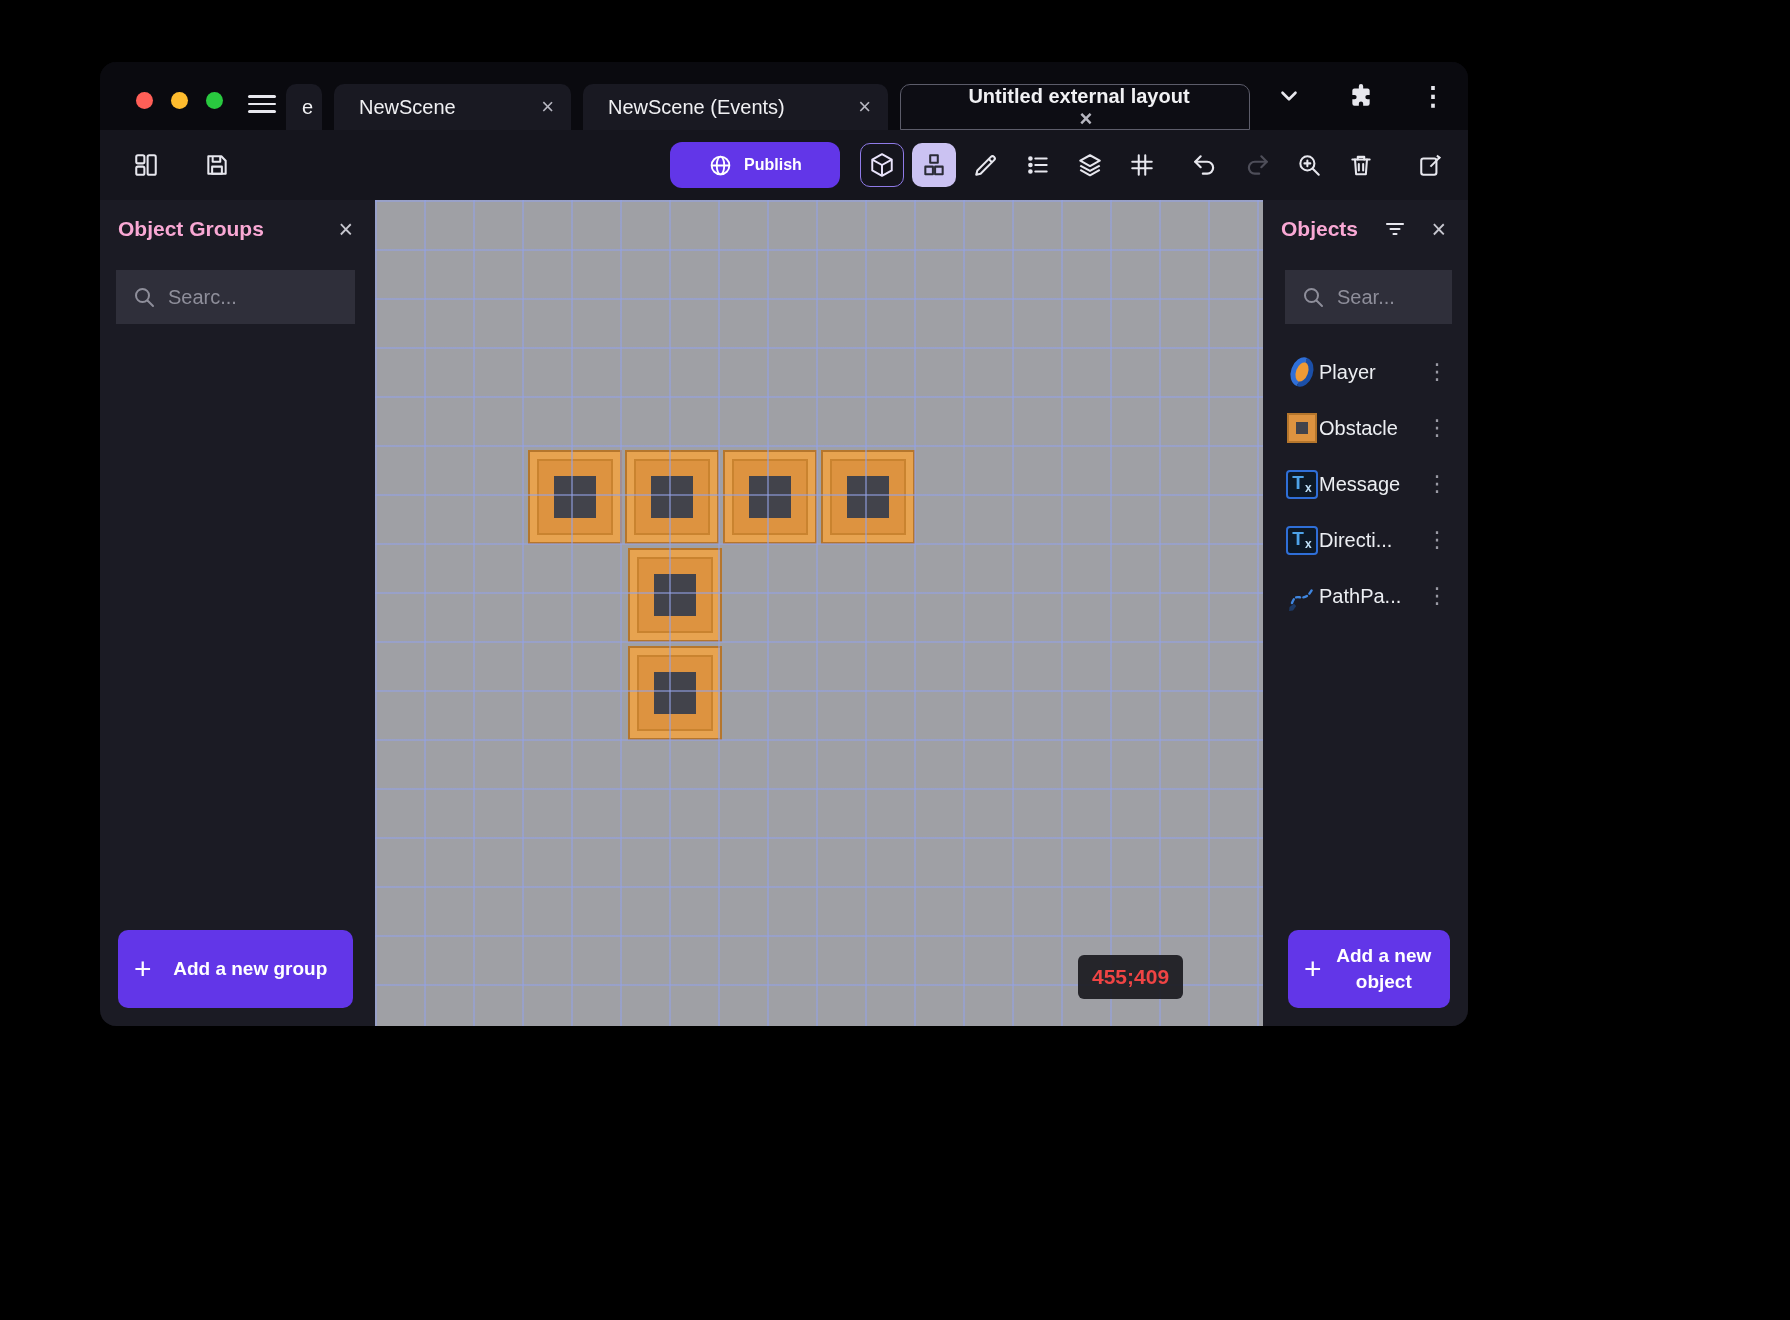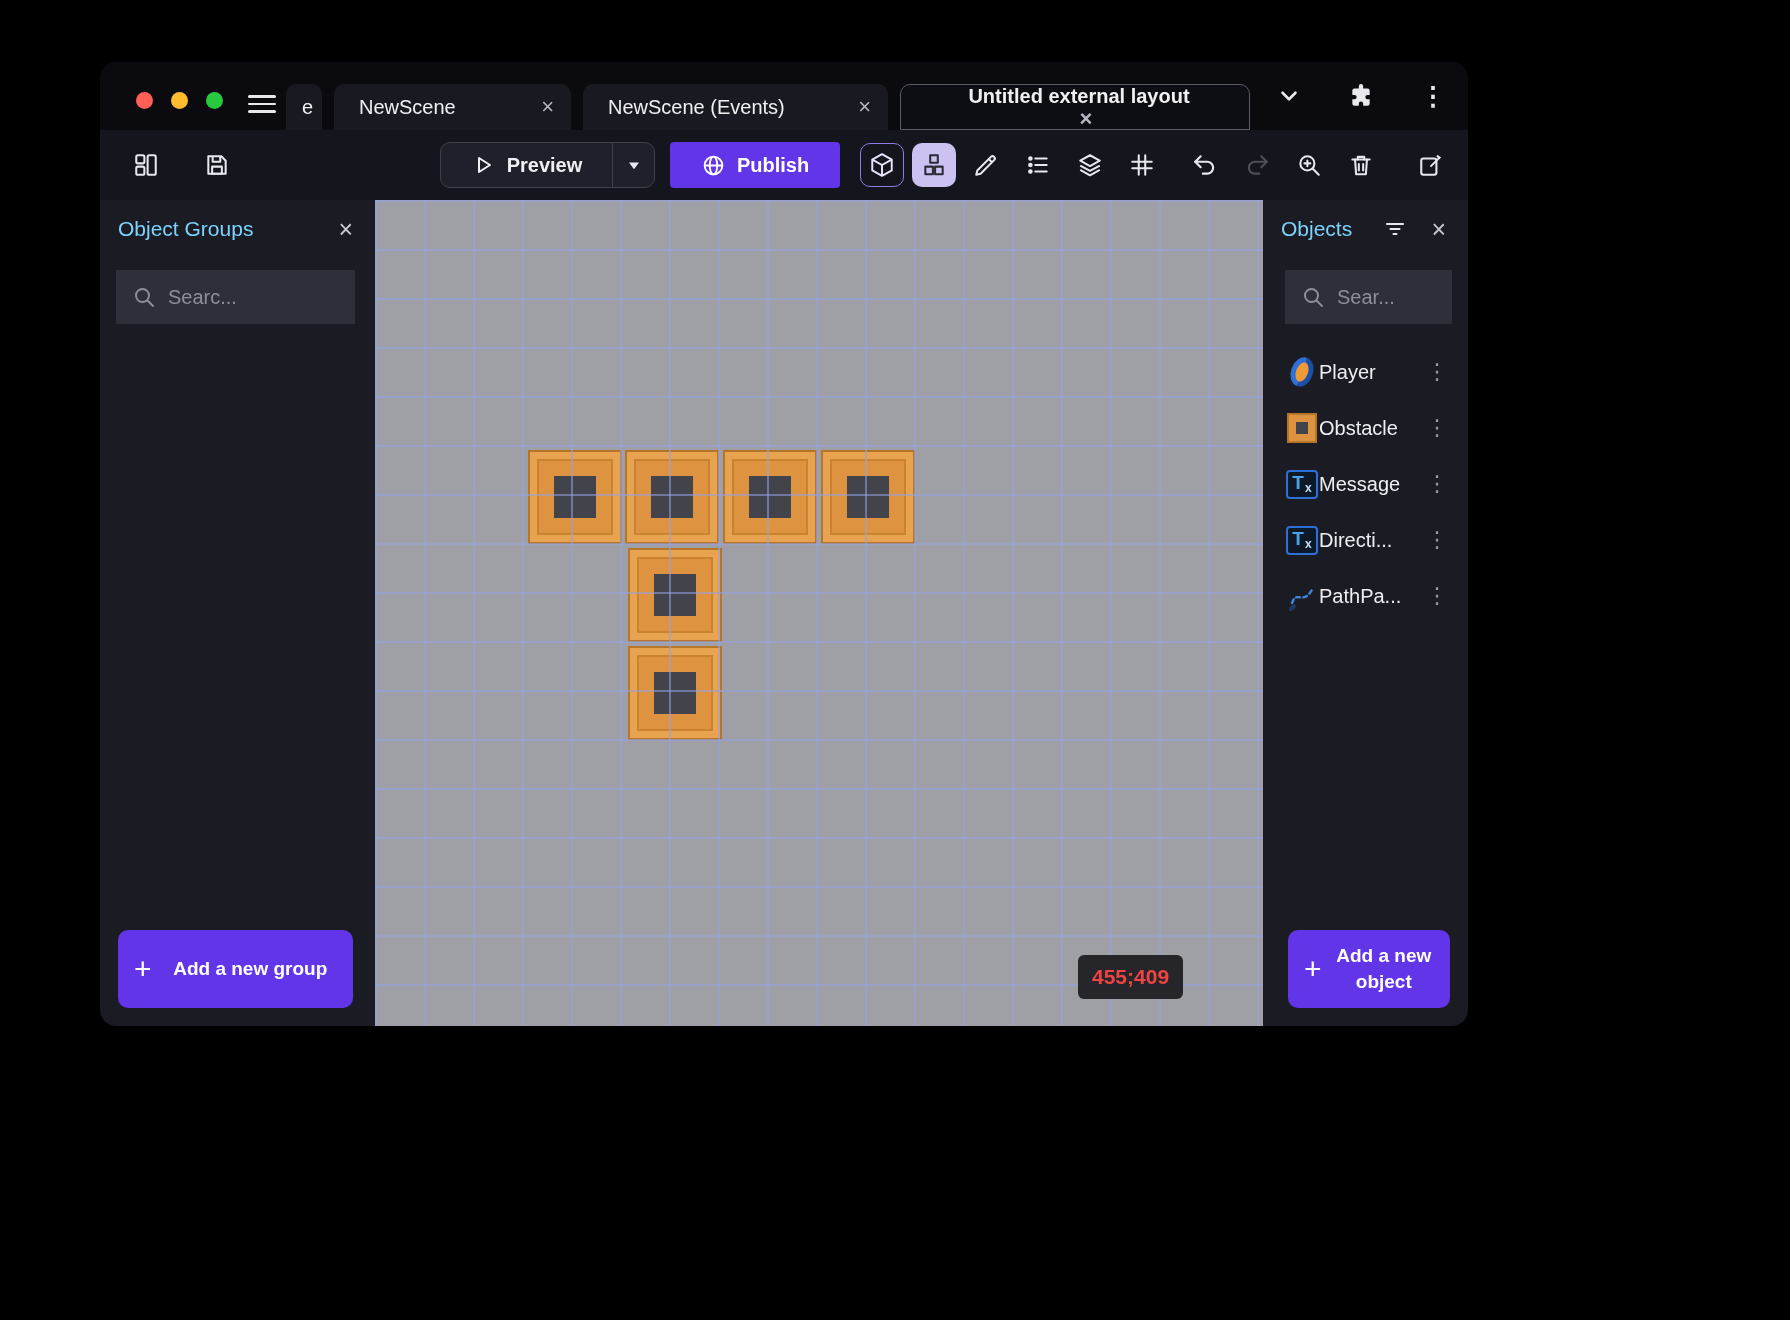--- a/index.html
+++ b/index.html
@@ -42,39 +42,39 @@
   .preview-btn {
     position:absolute; left:340px; top:12px; height:46px; width:215px;
     background:#20202a; border:1px solid #40404c; border-radius:10px;
     display:flex; align-items:stretch; cursor:pointer; color:#f0f0f3;
   }
   .preview-main { flex:1; display:flex; align-items:center; justify-content:center; gap:12px; font-size:20px; font-weight:700; }
   .preview-caret { width:42px; border-left:1px solid #40404c; display:flex; align-items:center; justify-content:center; }
 
   .publish-btn {
     position:absolute; left:570px; top:12px; height:46px; width:170px;
-    background:var(--accent,#6236e8); border-radius:4px; border:none;
+    background:var(--accent,#6236e8); border-radius:12px; border:none;
     display:flex; align-items:center; justify-content:center; gap:11px;
-    color:#fff; font-size:20px; font-weight:700; cursor:pointer;
+    color:#fff; font-size:16px; font-weight:700; cursor:pointer;
   }
 
   .tool-icons { position:absolute; left:760px; top:13px; display:flex; gap:8px; align-items:center; }
   .cube-outline { border:1.5px solid #8f7ae8; }
   .cubes-filled { background:#cbc2f2; }
   .ml11 { margin-left:11px; } .ml18 { margin-left:18px; }
 
   
   .content { position:absolute; left:0; top:138px; right:0; bottom:0; display:flex; }
 
   .panel { background:#1b1b24; position:relative; }
   .panel-left { width:275px; }
   .panel-right { width:205px; }
 
   .panel-header { display:flex; align-items:center; height:58px; padding:0 22px 0 18px; }
-  .panel-title { font-size:21px; font-weight:400; color:#7dd3fc; flex:1; }
+  .panel-title { font-size:21px; font-weight:700; color:#f9a8d4; flex:1; }
   .panel-close { font-size:25px; color:#c7c7cf; cursor:pointer; line-height:1; }
   .filter-btn { width:28px; height:28px; margin-right:22px; display:flex; align-items:center; justify-content:center; cursor:pointer; }
 
   .searchbox {
     margin:12px 20px 0 16px; height:54px; background:#2f2f3a; border-radius:0;
     display:flex; align-items:center; padding:0 12px 0 16px; gap:12px;
   }
   .panel-right .searchbox { margin:12px 16px 8px 22px; }
   .searchbox input {
     flex:1; min-width:0; background:transparent; border:none; outline:none;
@@ -194,33 +194,20 @@
       </div>
       <div class="icon-btn">
         <svg width="26" height="26" viewBox="0 0 24 24" fill="none" stroke="#e7e7ee" stroke-width="1.9" stroke-linejoin="round">
             <path d="M4 4h12l4 4v12H4z"></path>
             <path d="M8 4v5h7V4"></path>
             <rect x="7.5" y="13.5" width="9" height="6.5"></rect>
           </svg>
       </div>
     </div>
 
-    <div class="preview-btn">
-      <div class="preview-main">
-        <svg width="24" height="24" viewBox="0 0 24 24" fill="none" stroke="#f0f0f3" stroke-width="2" stroke-linejoin="round">
-            <path d="M8 5l11 7-11 7z"></path>
-          </svg>
-        <span>Preview</span>
-      </div>
-      <div class="preview-caret">
-        <svg width="20" height="20" viewBox="0 0 24 24" fill="#e7e7ee">
-            <path d="M6 9h12l-6 8z"></path>
-          </svg>
-      </div>
-    </div>
 
     <button class="publish-btn">
       <svg width="25" height="25" viewBox="0 0 24 24" fill="none" stroke="#fff" stroke-width="1.8">
           <circle cx="12" cy="12" r="8.5"></circle>
           <ellipse cx="12" cy="12" rx="3.6" ry="8.5"></ellipse>
           <path d="M3.5 12h17"></path>
         </svg>
       <span>Publish</span>
     </button>
 

